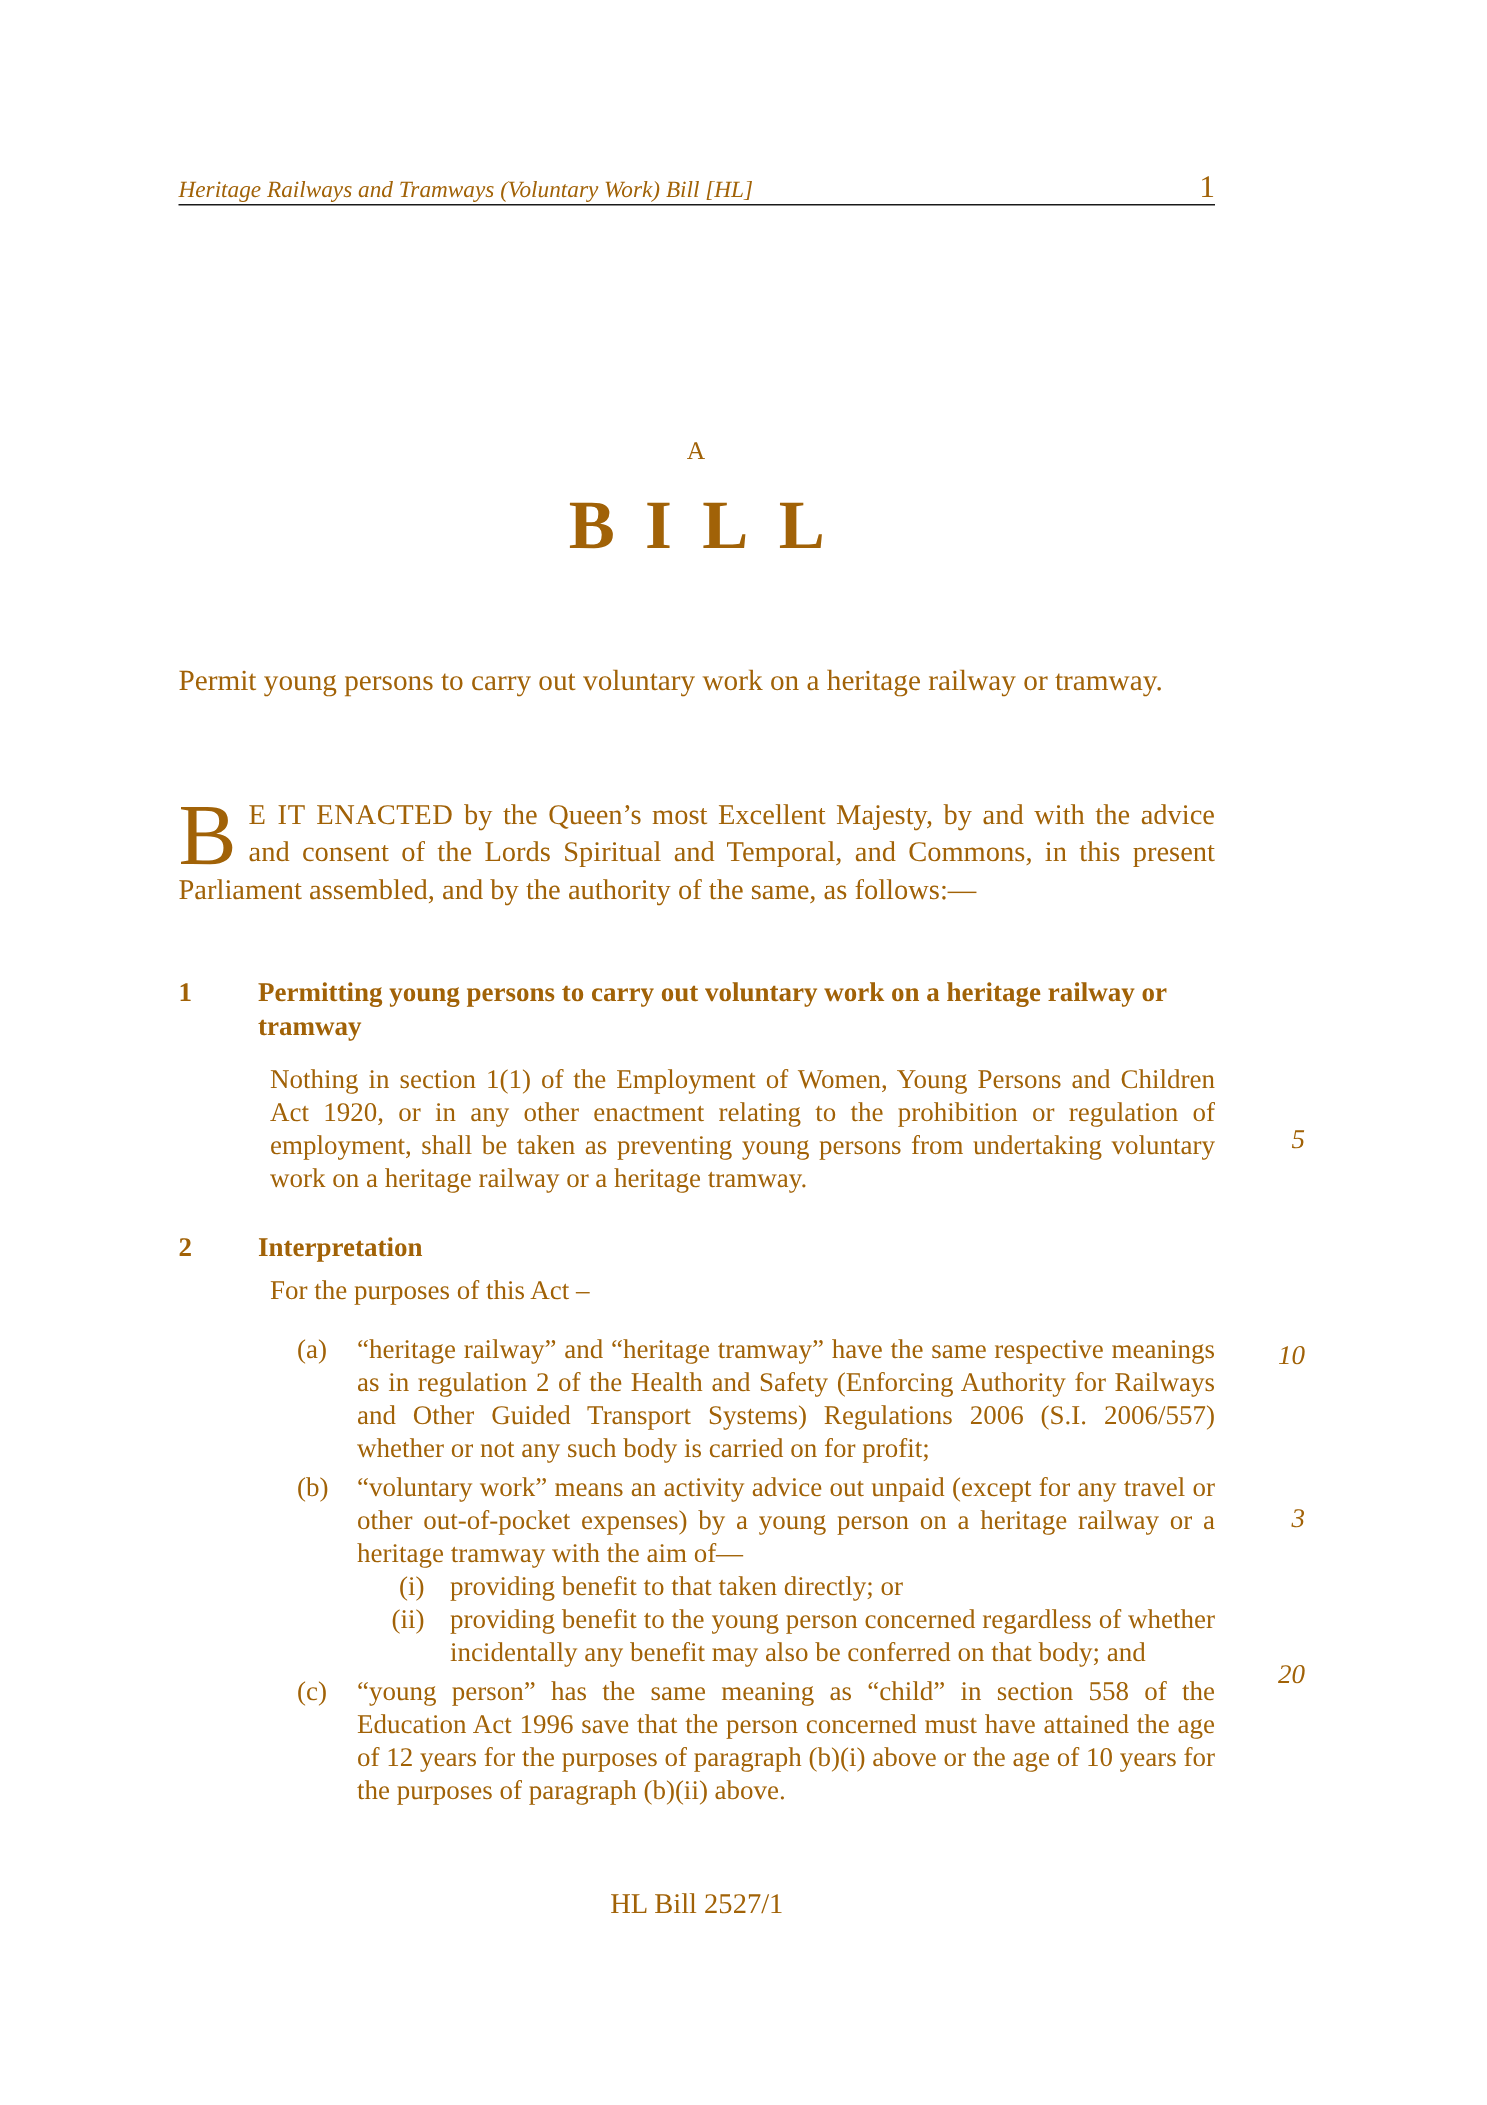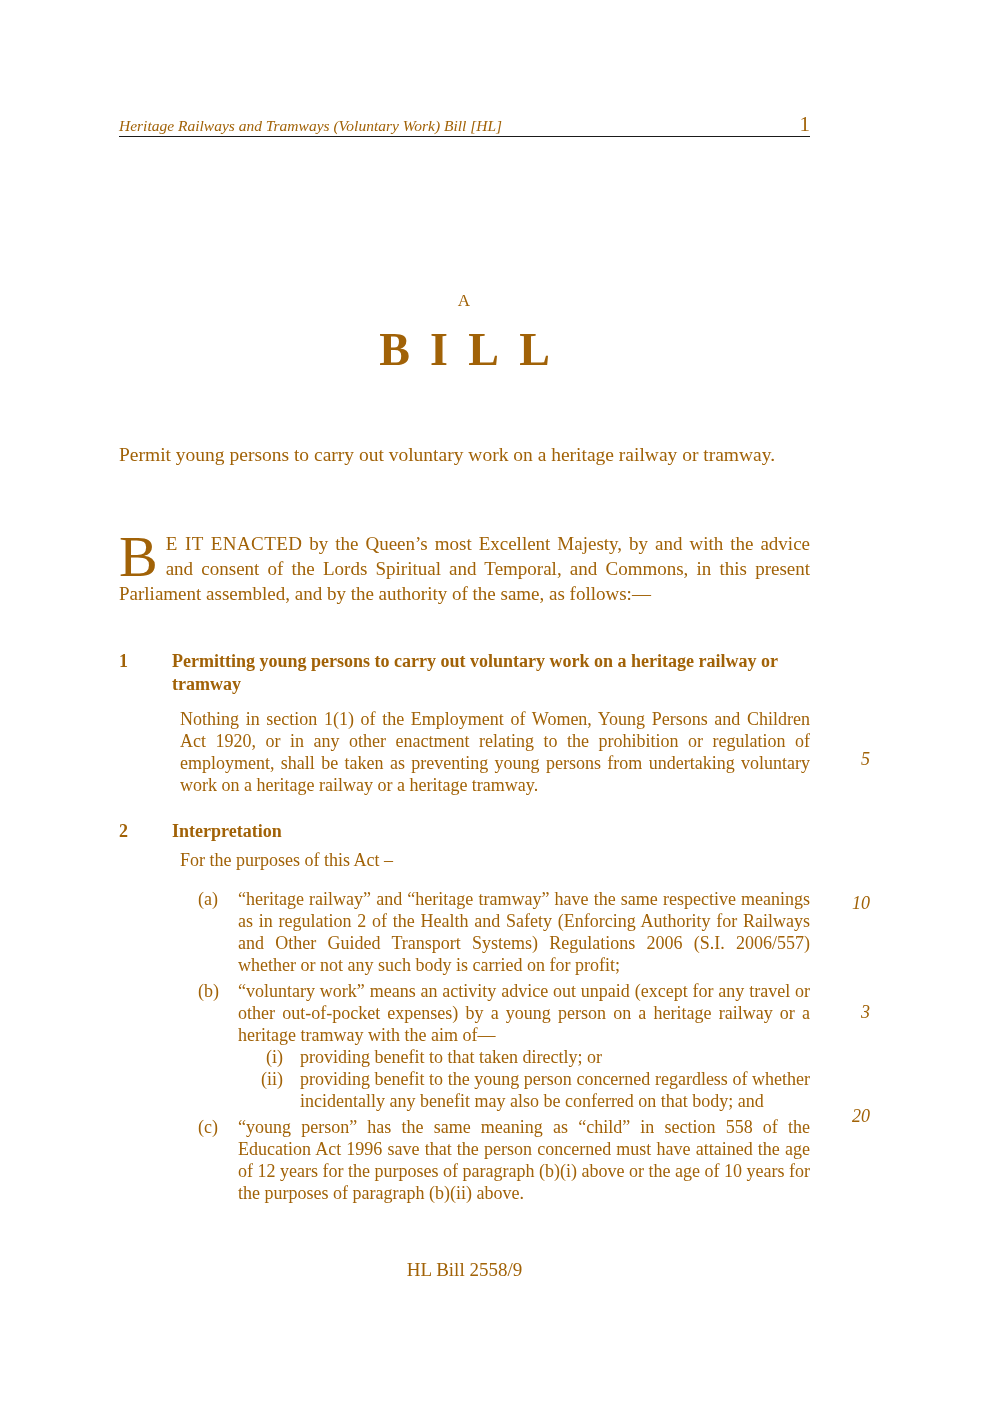--- a/index.html
+++ b/index.html
@@ -243,16 +243,16 @@
     </div>
   </div>
 
   <div class="line-number ln-0">5</div>
   <div class="line-number ln-1">10</div>
   <div class="line-number ln-2">3</div>
   <div class="line-number ln-3">20</div>
 
   <div class="page-footer">
     <span>HL Bill 25</span>
-    <span>58/9</span>
+    <span>27/1</span>
   </div>
 
 </div>
 
 </body></html>

